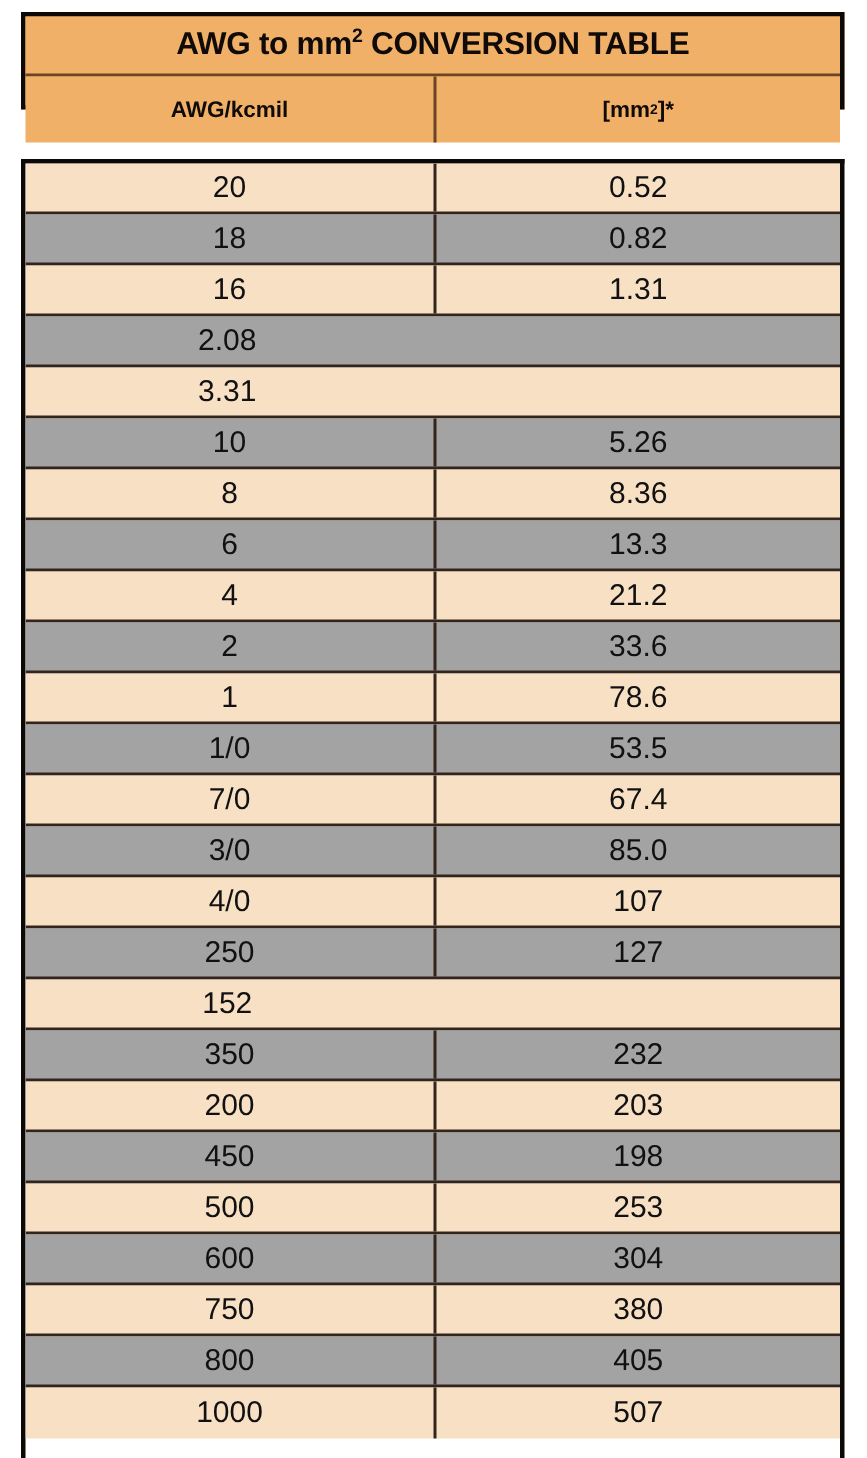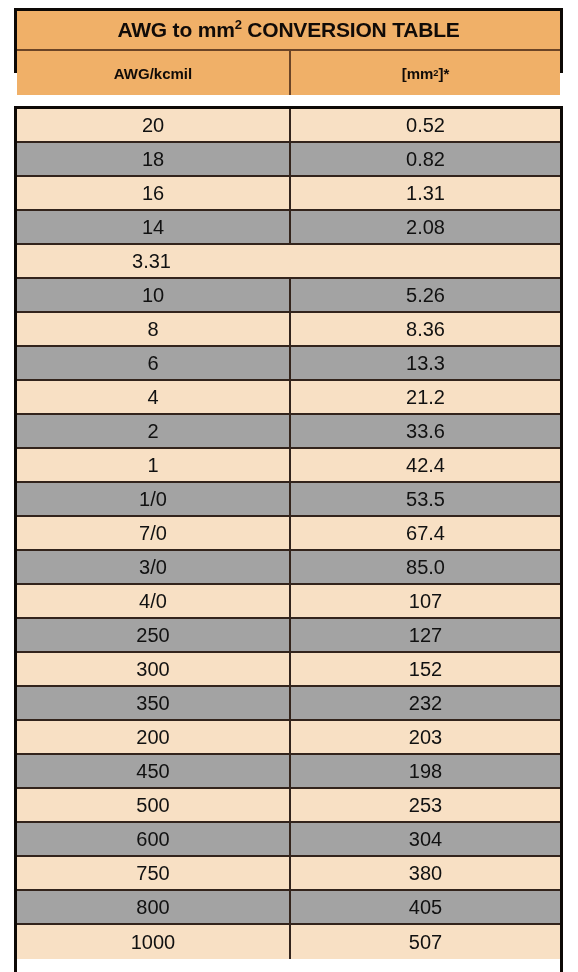--- a/index.html
+++ b/index.html
@@ -151,21 +151,20 @@
       </div>
       <div class="data-row plain">
         <div class="data-cell cell-awg">18</div>
         <div class="data-cell cell-mm2">0.82</div>
       </div>
       <div class="data-row tint">
         <div class="data-cell cell-awg">16</div>
         <div class="data-cell cell-mm2">1.31</div>
       </div>
       <div class="data-row plain">
-        <div class="data-cell cell-awg">14</div>
         <div class="data-cell cell-mm2">2.08</div>
       </div>
       <div class="data-row tint">
         <div class="data-cell cell-mm2">3.31</div>
       </div>
       <div class="data-row plain">
         <div class="data-cell cell-awg">10</div>
         <div class="data-cell cell-mm2">5.26</div>
       </div>
       <div class="data-row tint">
@@ -179,21 +178,21 @@
       <div class="data-row tint">
         <div class="data-cell cell-awg">4</div>
         <div class="data-cell cell-mm2">21.2</div>
       </div>
       <div class="data-row plain">
         <div class="data-cell cell-awg">2</div>
         <div class="data-cell cell-mm2">33.6</div>
       </div>
       <div class="data-row tint">
         <div class="data-cell cell-awg">1</div>
-        <div class="data-cell cell-mm2">42.4</div>
+        <div class="data-cell cell-mm2">78.6</div>
       </div>
       <div class="data-row plain">
         <div class="data-cell cell-awg">1/0</div>
         <div class="data-cell cell-mm2">53.5</div>
       </div>
       <div class="data-row tint">
         <div class="data-cell cell-awg">7/0</div>
         <div class="data-cell cell-mm2">67.4</div>
       </div>
       <div class="data-row plain">
@@ -202,21 +201,20 @@
       </div>
       <div class="data-row tint">
         <div class="data-cell cell-awg">4/0</div>
         <div class="data-cell cell-mm2">107</div>
       </div>
       <div class="data-row plain">
         <div class="data-cell cell-awg">250</div>
         <div class="data-cell cell-mm2">127</div>
       </div>
       <div class="data-row tint">
-        <div class="data-cell cell-awg">300</div>
         <div class="data-cell cell-mm2">152</div>
       </div>
       <div class="data-row plain">
         <div class="data-cell cell-awg">350</div>
         <div class="data-cell cell-mm2">232</div>
       </div>
       <div class="data-row tint">
         <div class="data-cell cell-awg">200</div>
         <div class="data-cell cell-mm2">203</div>
       </div>

